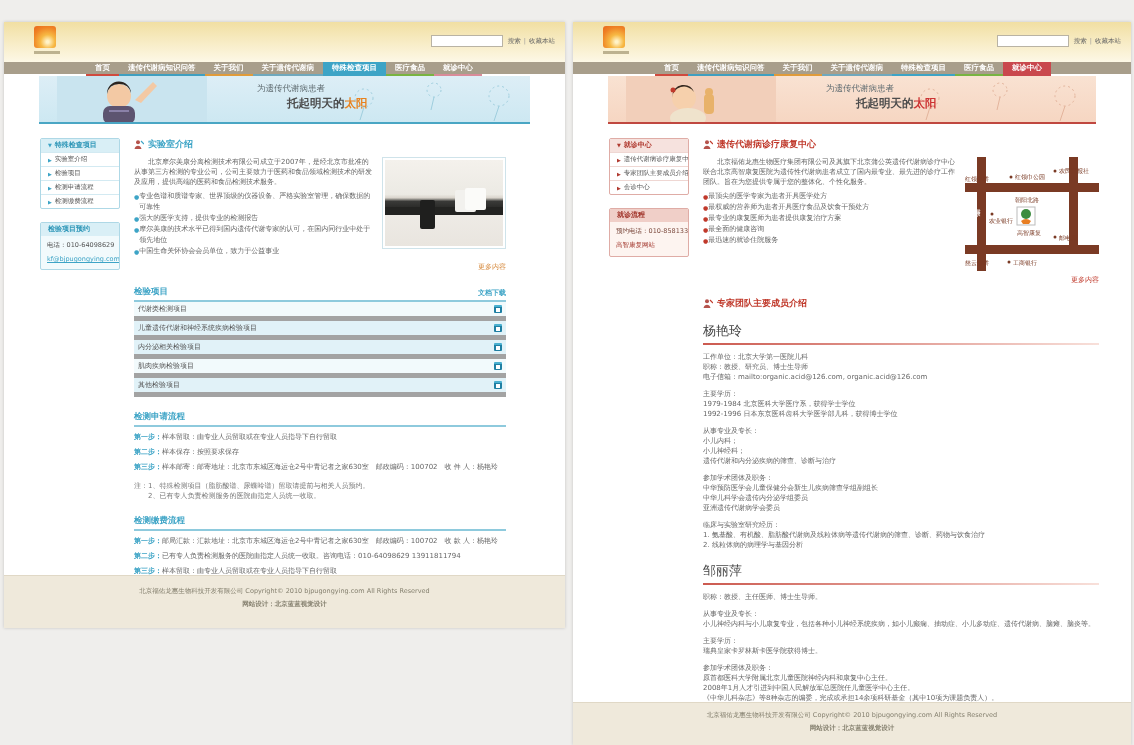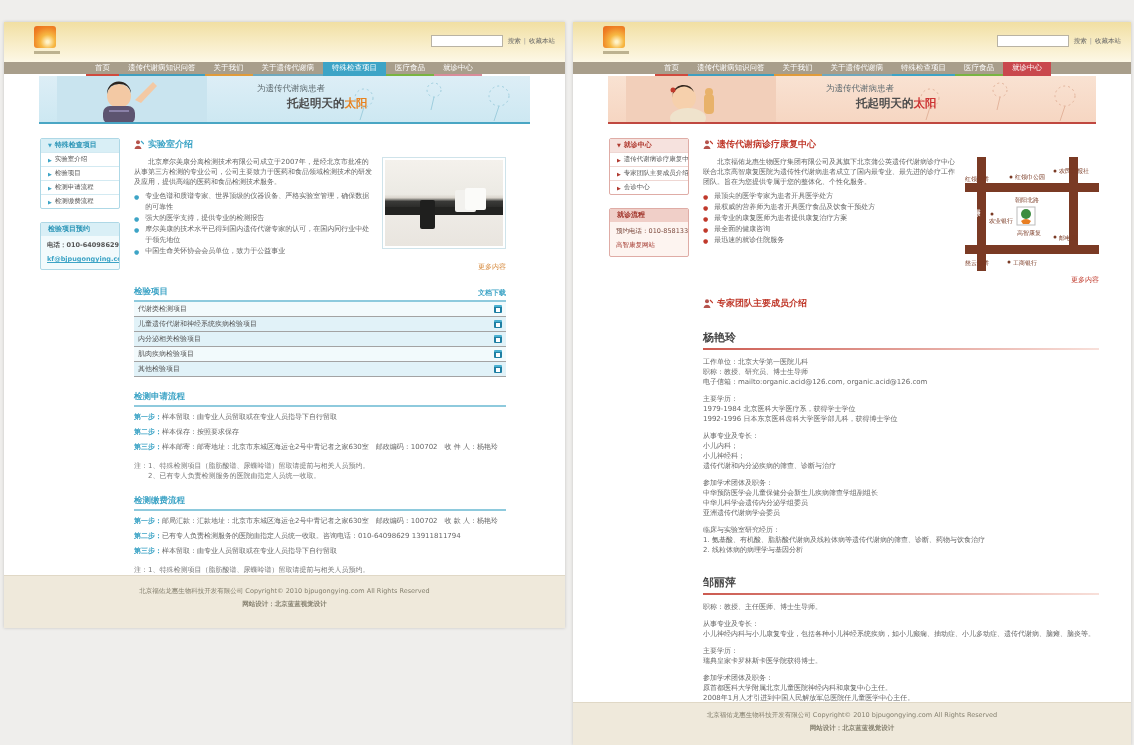--- a/index.html
+++ b/index.html
@@ -13,21 +13,21 @@
   .logo{position:absolute;left:30px;top:4px;width:26px;}
   .logo-gfx{width:22px;height:22px;border-radius:3px;background:radial-gradient(circle at 62% 72%,#fff3c8 6%,#f7b944 34%,#ef8224 70%,#e9661c 100%);}
   .logo-tag{width:26px;height:3px;background:#9b8f6a;margin-top:3px;opacity:.65;}
   .search{position:absolute;right:10px;top:13px;display:flex;align-items:center;font-size:6.5px;color:#666;}
   .search input{width:66px;height:10px;border:1px solid #b9b3a4;background:#fff;font-size:6.5px;margin-right:5px;padding:0 2px;}
   .search .sep{margin:0 3px;color:#999;}
   .search a{color:#666;text-decoration:none;}
 
   
   .nav{height:12px;background:#a89e8b;display:flex;padding-left:82px;position:relative;z-index:2;}
-  .nav-item{height:12px;line-height:12px;font-size:7.5px;font-weight:normal;color:#fff;padding:0 9px;position:relative;text-decoration:none;white-space:nowrap;}
+  .nav-item{height:12px;line-height:12px;font-size:7.5px;font-weight:bold;color:#fff;padding:0 9px;position:relative;text-decoration:none;white-space:nowrap;}
   .nav-stripe{position:absolute;left:0;right:0;top:12px;height:2px;}
 
   
   .banner{margin:2px 35px 0 35px;height:46px;position:relative;overflow:hidden;}
   #page-left .banner{background:linear-gradient(180deg,#ddeef6,#cde8f2);border-bottom:2px solid #4aa6c4;}
   #page-right .banner{background:linear-gradient(180deg,#f9e2d2,#f6d6c2);border-bottom:2px solid #c04840;}
   .kid{position:absolute;left:18px;top:0;}
   .slg1{position:absolute;left:218px;top:7px;font-size:8.5px;color:#5f6b70;}
   .slg2{position:absolute;left:248px;top:20px;font-size:11.5px;font-weight:bold;color:#4c4c4c;}
   #page-left .slg2 .sun{color:#e8821e;}
@@ -54,68 +54,68 @@
   #page-right .sb-box{border-color:#dfaca6;}
   #page-right .sb-head{background:#f6e2de;color:#b03a30;}
   #page-right .sb-item{border-color:#efd7d3;}
   #page-right .sb-arrow,#page-right .sb-caret{color:#b03a30;}
   .sb-box2{margin-top:13px;border:1px solid;border-radius:2px;overflow:hidden;padding-bottom:6px;}
   #page-left .sb-box2{border-color:#aed8e6;background:#f2fafc;}
   #page-right .sb-box2{border-color:#dfaca6;background:#fdf4f0;}
   #page-left .sb-box2 .sb-head{background:#d9eff6;color:#2f97b8;}
   #page-right .sb-box2 .sb-head{background:#f0cfc8;color:#a03228;}
   .sb2-line{font-size:6.5px;padding:5px 6px 0;white-space:nowrap;}
-  #page-left .sb2-line{color:#555;font-weight:bold;}
+  #page-left .sb2-line{color:#555;}
   #page-right .sb2-line{color:#7c4a3e;}
   .sb2-link{text-decoration:underline;cursor:pointer;}
   #page-left .sb2-link{color:#3da4c6;}
   #page-right .sb2-link{color:#a03228;text-decoration:none;}
 
   
   .sec-title{font-size:9px;font-weight:bold;display:flex;align-items:center;gap:4px;margin-bottom:6px;}
   #page-left .sec-title{color:#3da4c6;}
   #page-right .sec-title{color:#c0392b;}
   .sec-icon{width:10px;height:9px;flex:none;}
   .para{font-size:7px;color:#666;line-height:10px;text-indent:14px;margin-bottom:4px;}
-  .bullet{font-size:7px;color:#666;line-height:11px;display:flex;gap:6px;}
+  .bullet{font-size:7px;color:#666;line-height:11px;display:flex;gap:0;}
   .bullet .dot{font-size:6px;line-height:11px;}
   #page-left .bullet .dot{color:#3da4c6;}
   #page-right .bullet .dot{color:#c0392b;}
   .more{clear:both;text-align:right;font-size:7px;margin:5px 0 2px;cursor:pointer;}
   #page-left .more{color:#d6883a;}
   #page-right .more{color:#c0392b;}
   .lab-photo{float:right;width:118px;height:86px;border:1px solid #cfe3ea;background:#fff;padding:2px;margin:0 0 6px 10px;}
   .photo-scene{width:100%;height:100%;position:relative;background:linear-gradient(180deg,#f4f1ec 0%,#eceae4 40%,#d9d4cc 44%,#3a3a38 48%,#2c2c2a 55%,#efece7 55%,#e9e5df 100%);}
   .ps-counter{position:absolute;left:0;right:0;top:55%;height:9%;background:#232321;}
   .ps-equip{position:absolute;right:14%;top:32%;width:18%;height:26%;background:#fbfbf9;border-radius:2px;box-shadow:-10px 2px 0 #f2f1ee;}
   .ps-chair{position:absolute;left:30%;top:46%;width:12%;height:34%;background:#1f1f1e;border-radius:2px;}
 
   .sec{margin-top:14px;}
   .sec-head{display:flex;justify-content:space-between;align-items:flex-end;border-bottom:2px solid #8ecadd;padding-bottom:2px;}
   .sec-head .h-title{font-size:8.5px;font-weight:bold;color:#3da4c6;}
   .sec-head .h-right{font-size:7px;font-weight:bold;color:#3da4c6;cursor:pointer;}
-  .t-row{height:14px;display:flex;justify-content:space-between;align-items:center;border-bottom:1px solid #a3a3a3;background:#f2fafc;padding:0 4px;cursor:pointer;}
+  .t-row{height:14px;display:flex;justify-content:space-between;align-items:center;border-bottom:5px solid #a3a3a3;background:#f2fafc;padding:0 4px;cursor:pointer;}
   .t-row.alt{background:#e1f2f8;}
   .t-label{font-size:7px;color:#555;}
   .dl-icon{width:8px;height:8px;border-radius:1px;background:linear-gradient(180deg,#4ab0d0 0 30%,#1f7fa3 30% 100%);position:relative;cursor:pointer;}
   .dl-icon::after{content:"";position:absolute;left:2px;top:3px;right:2px;bottom:1px;background:#fff;}
   .proc-head{border-bottom:2px solid #8ecadd;padding-bottom:2px;font-size:8.5px;font-weight:bold;color:#3da4c6;}
   .step{font-size:7px;color:#666;margin-top:5px;line-height:10px;}
   .step b{color:#3da4c6;font-weight:bold;}
   .notes{margin-top:9px;}
   .note{font-size:7px;color:#777;line-height:10px;}
   .note2{margin-left:14px;}
 
   
   .map{float:right;width:134px;height:114px;margin:0 0 4px 8px;}
   .map text{font-size:6px;fill:#7a3a24;}
   .map .onroad{fill:#fff;}
 
   
-  .exp-name{font-size:11px;font-weight:bold;color:#444;margin-top:20px;}
+  .exp-name{font-size:13px;font-weight:normal;color:#444;margin-top:12px;}
   .exp-underline{height:2px;background:linear-gradient(90deg,#cc5a50,#f8e0da);margin:3px 0 7px;}
   .exp-line{font-size:7px;color:#666;line-height:10px;}
   .gap{height:7px;}
 
   
   .footer{position:absolute;left:0;right:0;bottom:0;background:#efe9db;border-top:1px solid #e0d8c6;text-align:center;color:#85806f;}
   #page-left .footer{height:52px;}
   #page-right .footer{height:42px;}
   .f1{font-size:6.5px;padding-top:11px;}
   #page-right .f1{padding-top:8px;}

